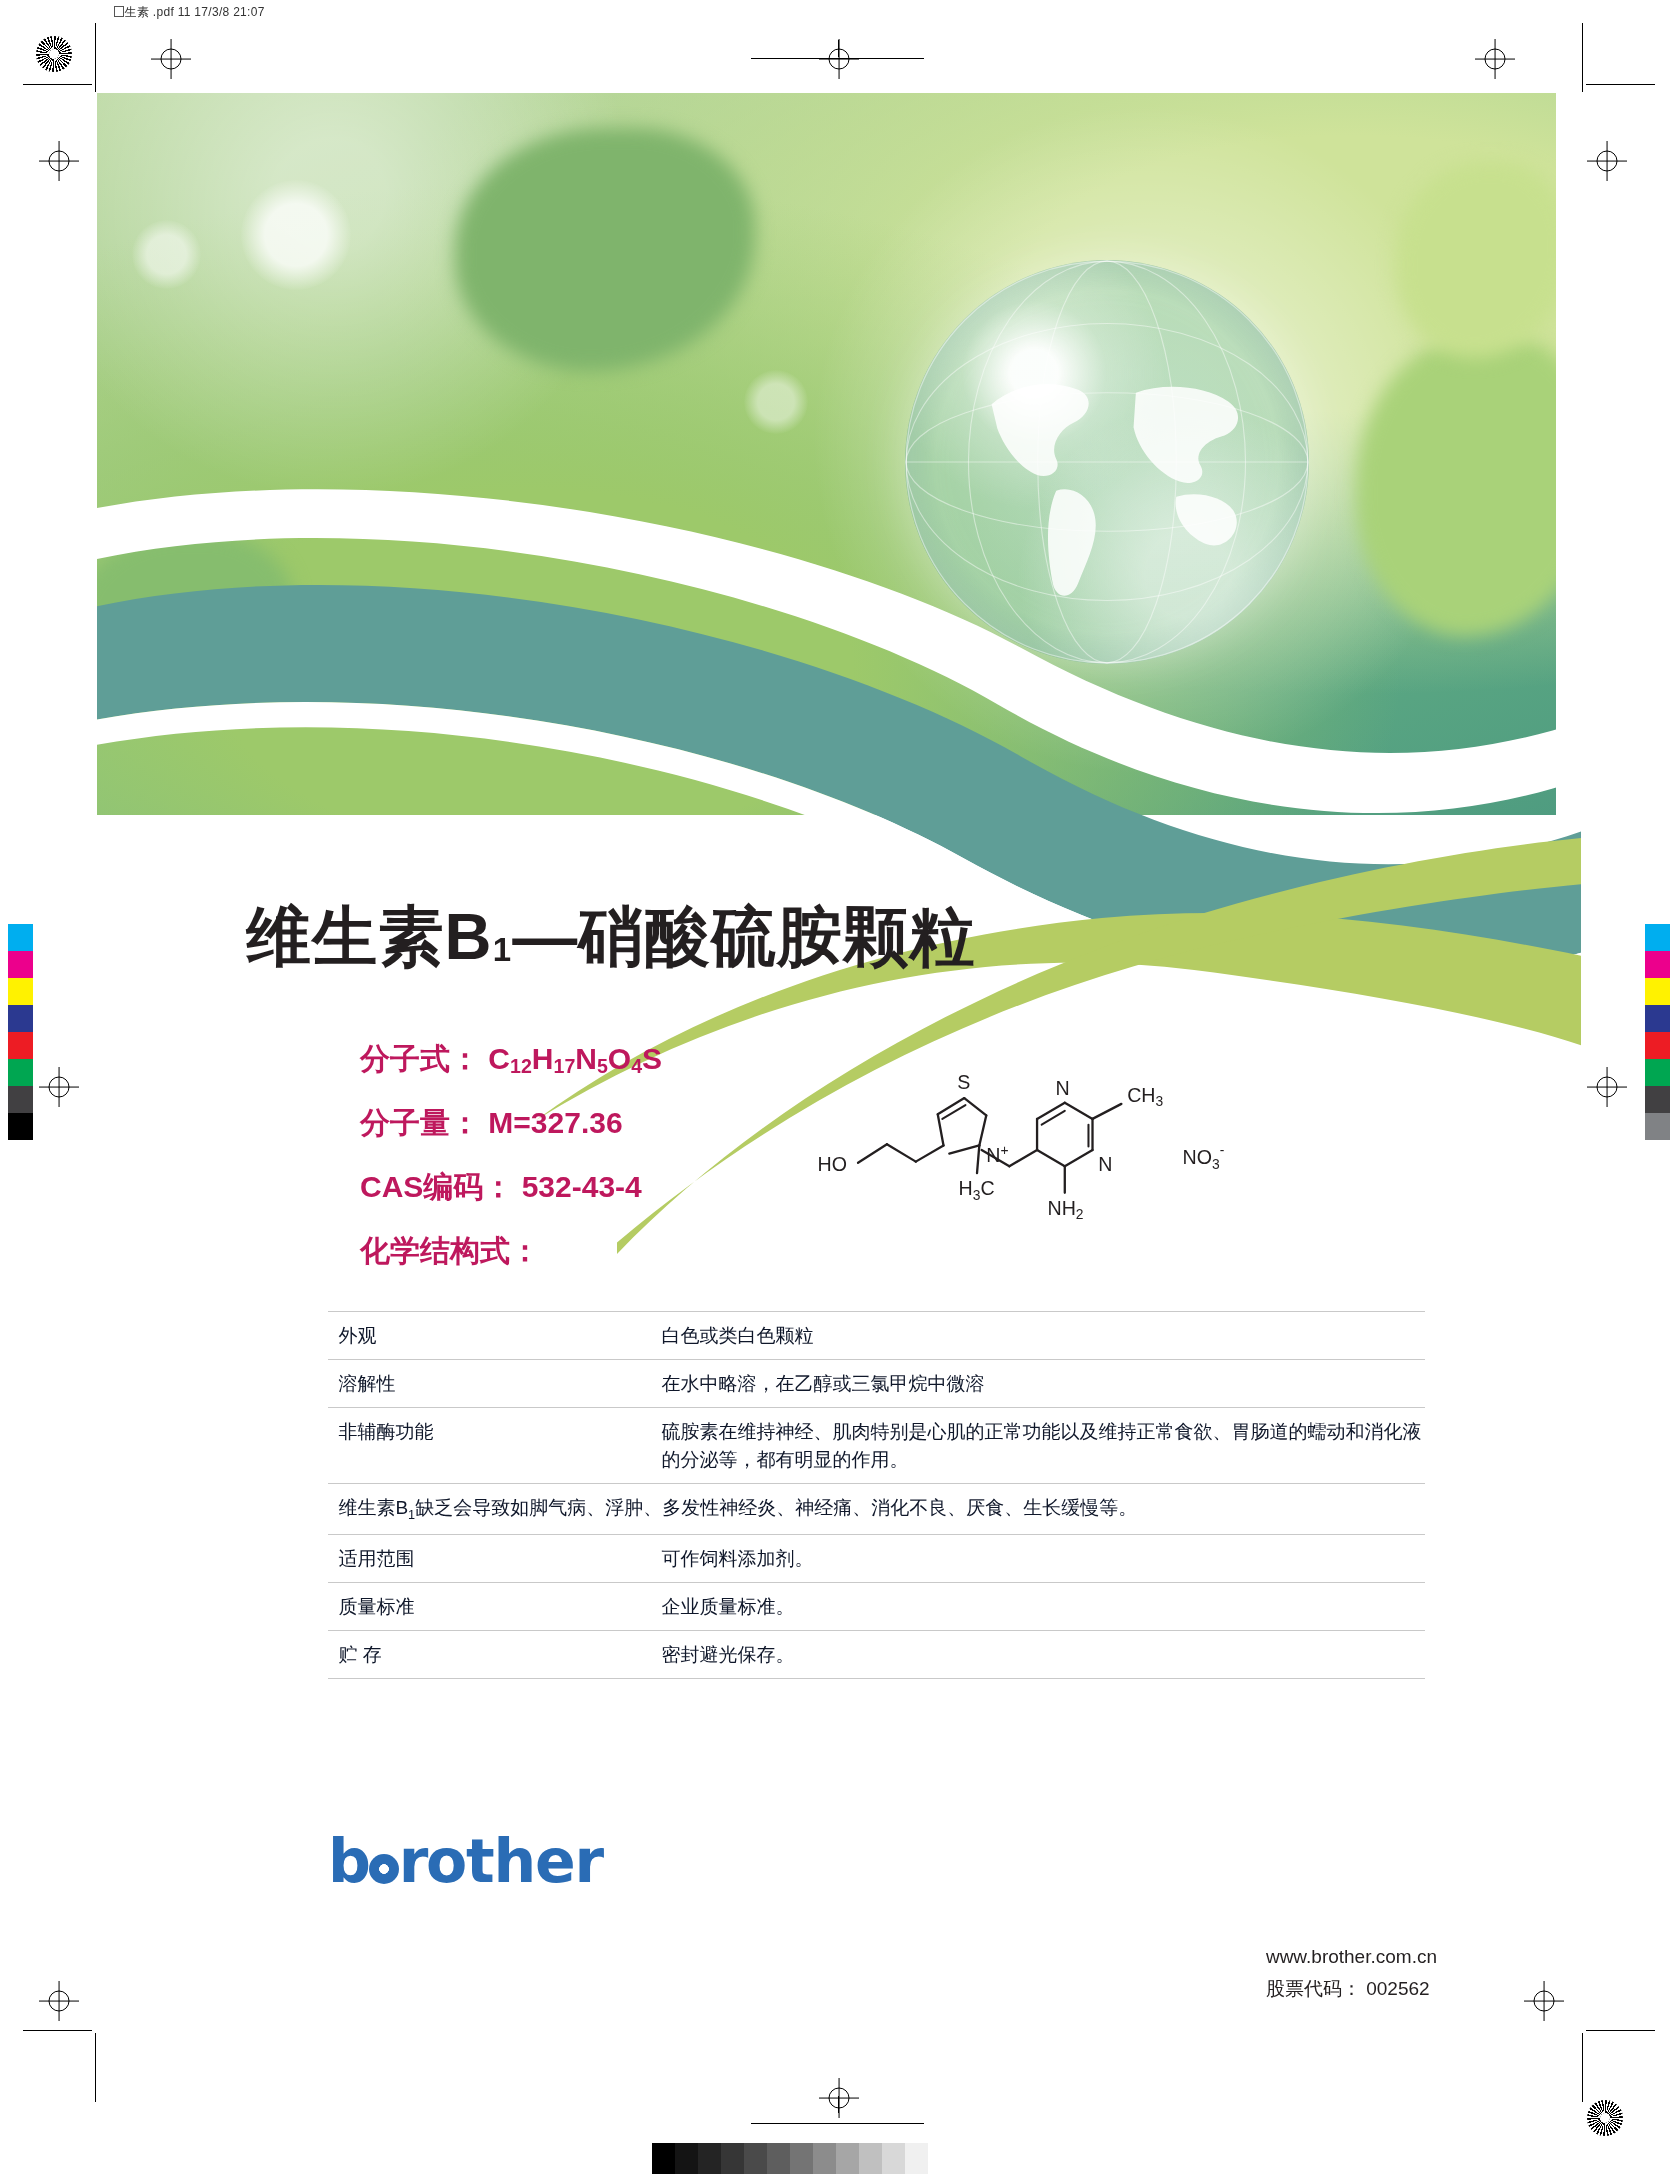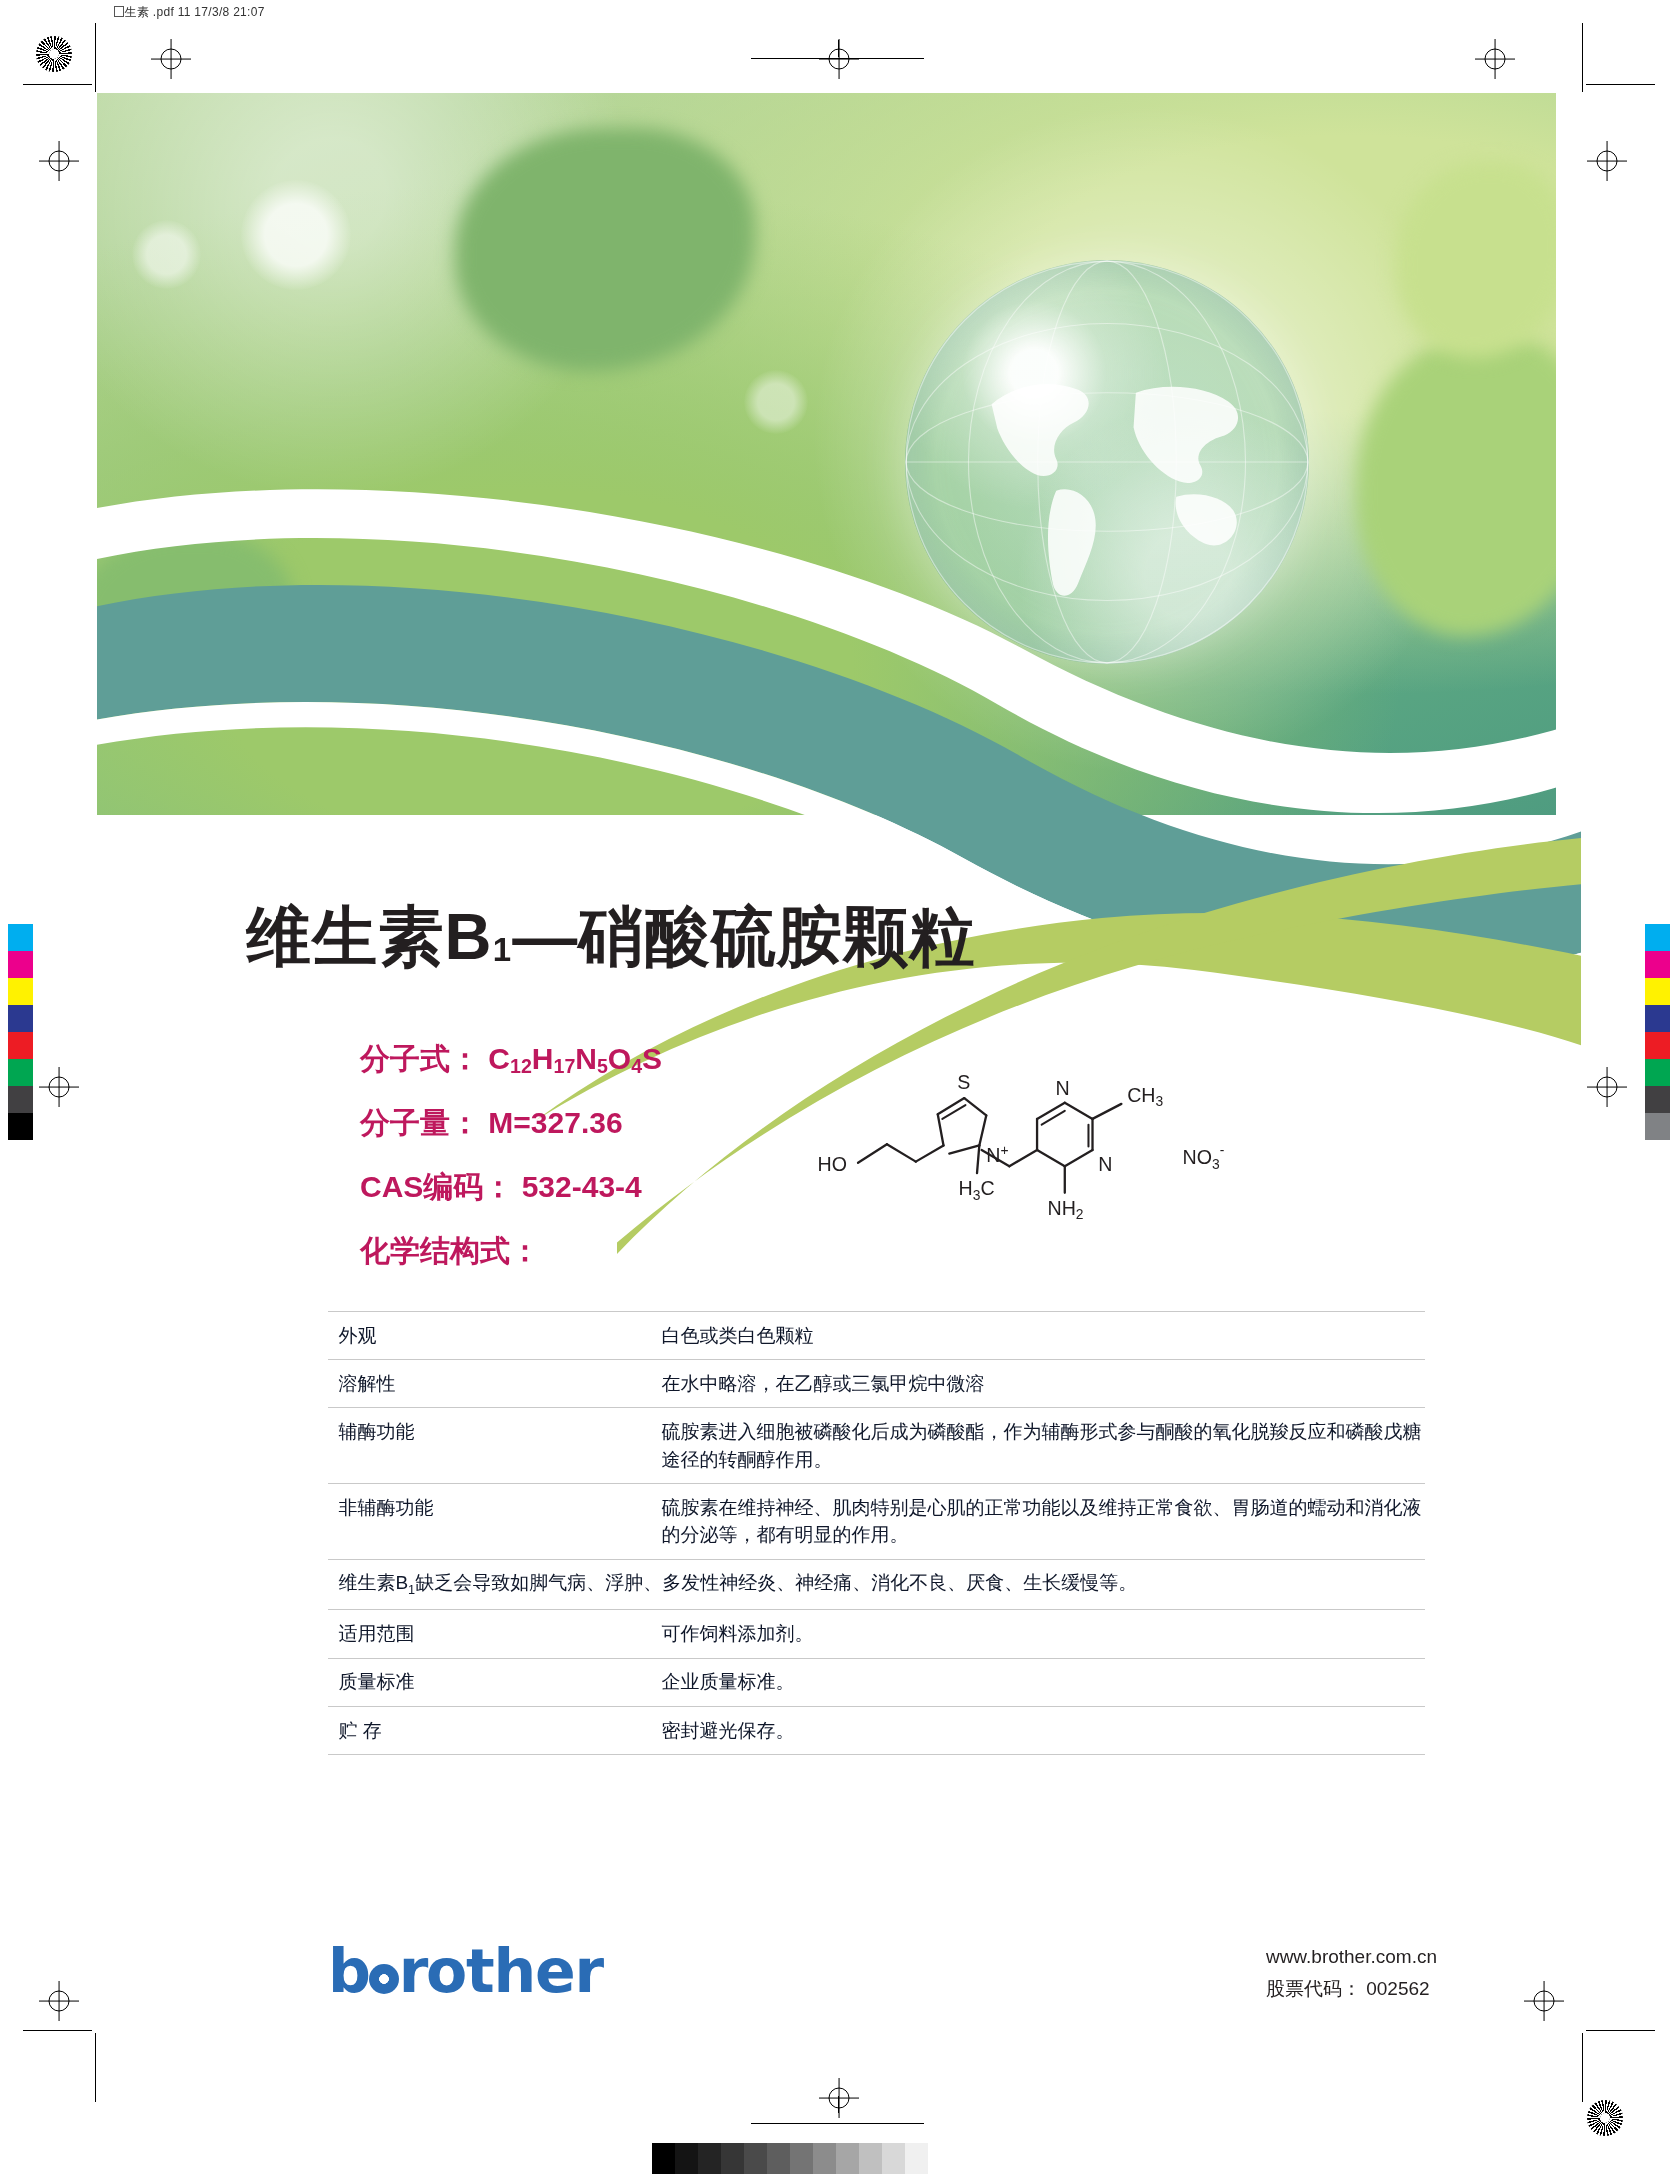--- a/index.html
+++ b/index.html
@@ -129,21 +129,21 @@
     border-top: 0.9px solid #c9c9c9;
     padding: 9.8px 2.3px 9.8px 10.4px;
     font-size: 19px; color: #0f172a; line-height: 1.45;
     vertical-align: top;
   }
   .spec tr:last-child td { border-bottom: 0.9px solid #c9c9c9; }
   .spec .k { width: 323px; }
   .spec td sub { font-size: 12.7px; }
 
   
-  .logo { position: absolute; left: 231px; top: 1849px; }
+  .logo { position: absolute; left: 231px; top: 1739px; }
   .logo-text {
     font-size: 60px; font-weight: bold; color: #2a6cb5;
     letter-spacing: -2.3px; font-family: "DejaVu Sans", sans-serif;
   }
   .footer-right {
     position: absolute; right: 144px; top: 1854px; text-align: left;
     font-size: 19px; color: #231f20; line-height: 1.7;
   }
 
   .sunburst-dot {
@@ -360,24 +360,20 @@
     <tbody>
       <tr>
         <td class="k">外观</td>
         <td>白色或类白色颗粒</td>
       </tr>
       <tr>
         <td class="k">溶解性</td>
         <td>在水中略溶，在乙醇或三氯甲烷中微溶</td>
       </tr>
       <tr>
-        <td class="k">辅酶功能</td>
-        <td>硫胺素进入细胞被磷酸化后成为磷酸酯，作为辅酶形式参与酮酸的氧化脱羧反应和磷酸戊糖途径的转酮醇作用。</td>
-      </tr>
-      <tr>
         <td class="k">非辅酶功能</td>
         <td>硫胺素在维持神经、肌肉特别是心肌的正常功能以及维持正常食欲、胃肠道的蠕动和消化液的分泌等，都有明显的作用。</td>
       </tr>
       <tr>
         <td colspan="2">维生素B<sub>1</sub>缺乏会导致如脚气病、浮肿、多发性神经炎、神经痛、消化不良、厌食、生长缓慢等。</td>
       </tr>
       <tr>
         <td class="k">适用范围</td>
         <td>可作饲料添加剂。</td>
       </tr>

